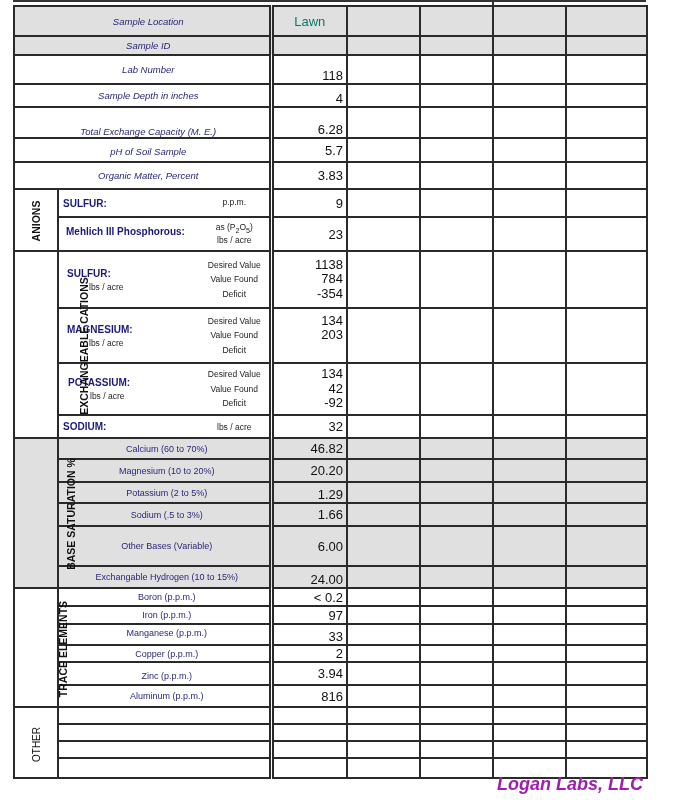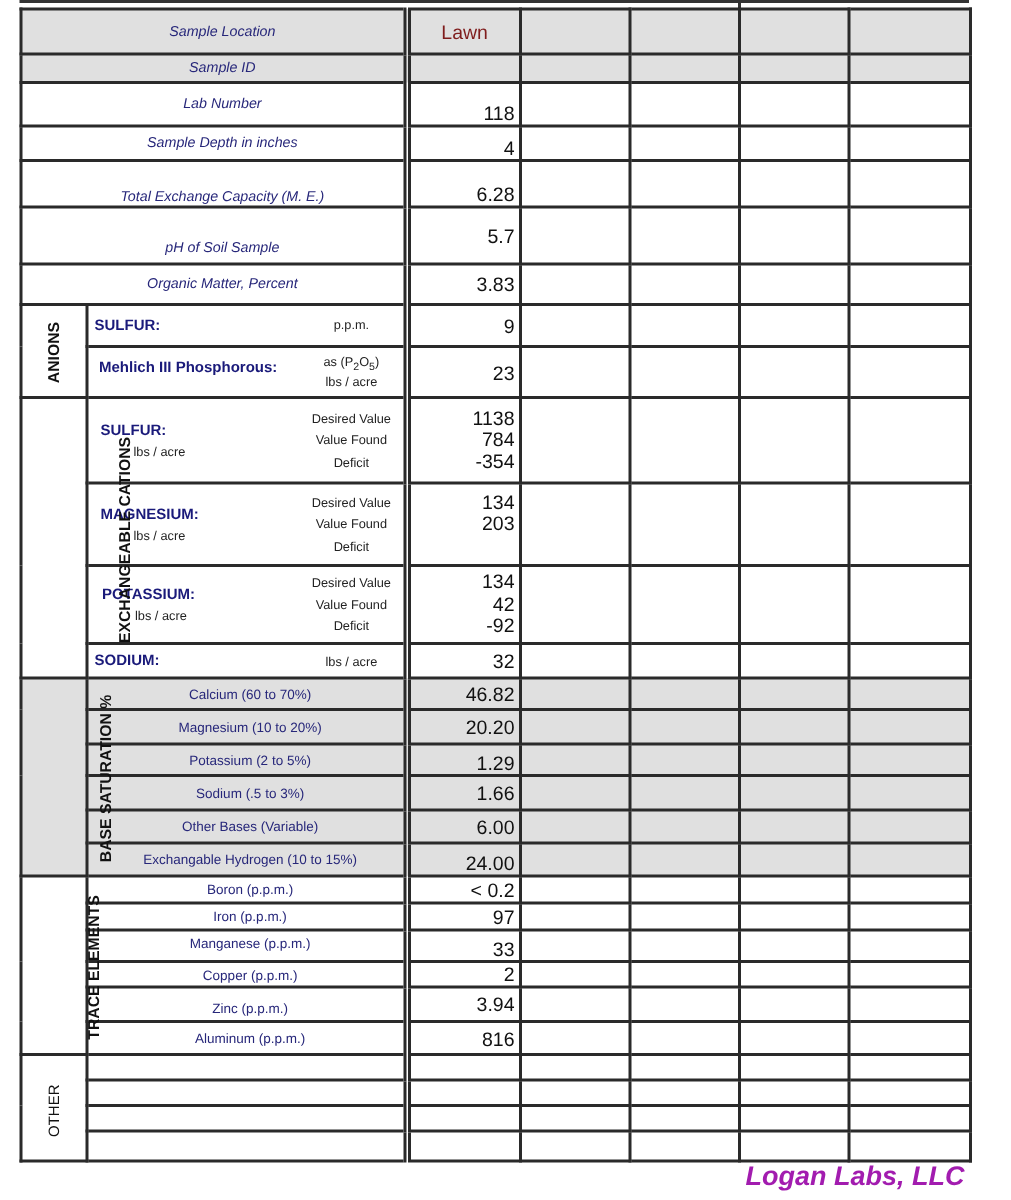--- a/index.html
+++ b/index.html
@@ -5,21 +5,21 @@
   html,body{margin:0;padding:0;background:#fff;}
   body{width:674px;height:800px;position:relative;overflow:hidden;font-family:"Liberation Sans",sans-serif;}
   .topline{position:absolute;left:13px;top:0;width:633px;height:2px;background:#333;}
   .topstub{position:absolute;left:492px;top:0;width:2px;height:6px;background:#333;}
   table.grid{position:absolute;left:13px;top:5px;border-collapse:collapse;table-layout:fixed;width:633px;}
   table.grid td{border:2px solid #2a2a2a;padding:0;vertical-align:middle;}
   .gray td{background:#e0e0e0;}
   td.dbl{border-right:5px double #2a2a2a !important;text-align:center;}
   .lbl{font-style:italic;font-size:9.5px;color:#27277a;padding-left:13px !important;}
   .val{text-align:right;font-size:13px;color:#111;padding-right:3px !important;}
-  .valc{text-align:center;font-size:13px;color:#7f1d1d;}
+  .valc{text-align:center;font-size:13px;color:#0f766e;}
   .sect{text-align:center;background:#fff !important;}
   .vtext{display:inline-block;transform:rotate(-90deg);white-space:nowrap;font-weight:bold;font-size:10.5px;color:#111;}
   .nm{font-weight:bold;color:#1a1a7a;font-size:10px;}
   .sm{font-size:8.5px;color:#222;}
   .bl{font-size:9px;color:#27277a;padding-left:6px !important;}
   .footer{position:absolute;right:31px;top:774px;font-weight:bold;font-style:italic;font-size:18px;color:#a21caf;}
 </style>
 </head>
 <body>
 
@@ -73,21 +73,21 @@
         <td></td>
   </tr>
   <tr style="height:24px">
     <td colspan="3" class="lbl dbl" style="vertical-align:top;padding-top:18px">Total Exchange Capacity (M. E.)</td>
     <td class="val" style="vertical-align:bottom">6.28</td>
     <td></td>
         <td></td>
         <td></td>
         <td></td>
   </tr>
-  <tr style="height:38px">
+  <tr style="height:24px">
     <td colspan="3" class="lbl dbl" style="vertical-align:bottom;padding-bottom:4px">pH of Soil Sample</td>
     <td class="val">5.7</td>
     <td></td>
         <td></td>
         <td></td>
         <td></td>
   </tr>
   <tr style="height:27px">
     <td colspan="3" class="lbl dbl">Organic Matter, Percent</td>
     <td class="val">3.83</td>
@@ -217,21 +217,21 @@
         <td></td>
   </tr>
   <tr class="gray" style="height:23px">
     <td colspan="2" class="bl dbl">Sodium (.5 to 3%)</td>
     <td class="val">1.66</td>
     <td></td>
         <td></td>
         <td></td>
         <td></td>
   </tr>
-  <tr class="gray" style="height:22px">
+  <tr class="gray" style="height:40px">
     <td colspan="2" class="bl dbl">Other Bases (Variable)</td>
     <td class="val">6.00</td>
     <td></td>
         <td></td>
         <td></td>
         <td></td>
   </tr>
   <tr class="gray" style="height:22px">
     <td colspan="2" class="bl dbl">Exchangable Hydrogen (10 to 15%)</td>
     <td class="val" style="vertical-align:bottom">24.00</td>

